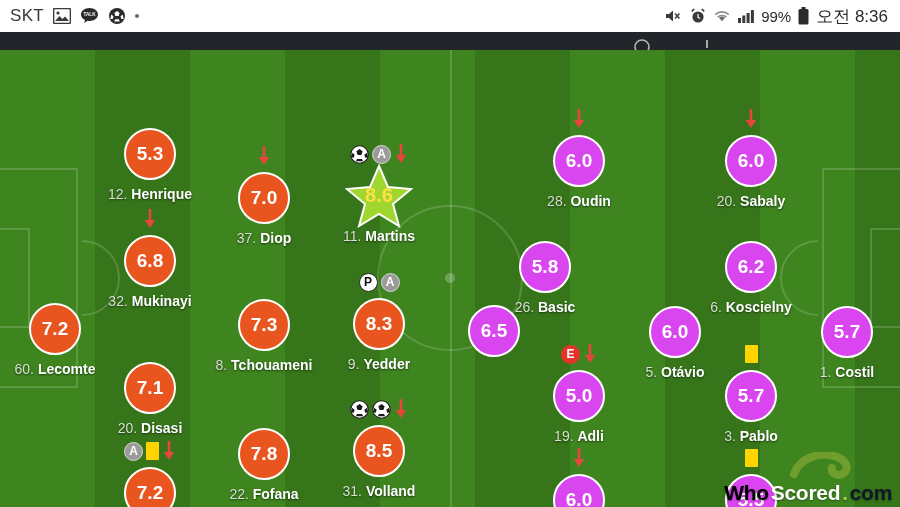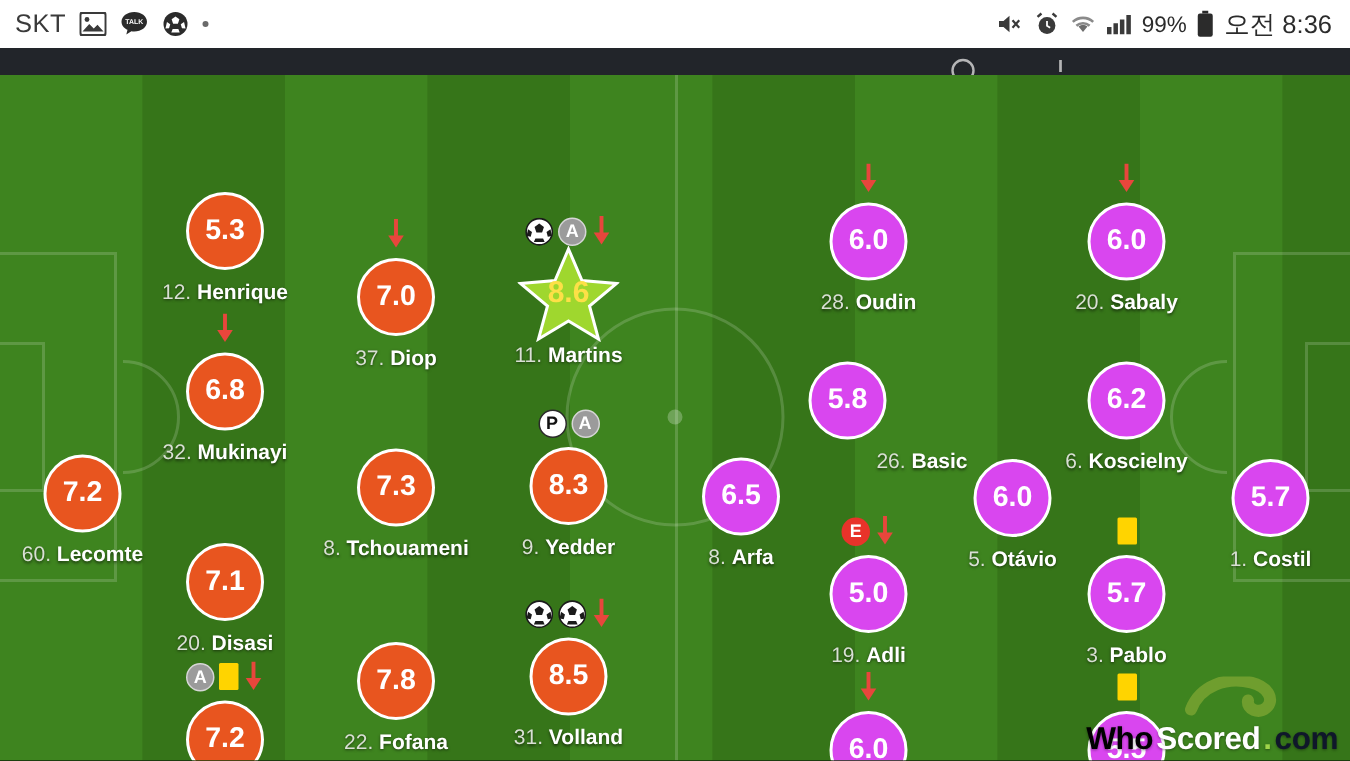--- a/index.html
+++ b/index.html
@@ -380,37 +380,36 @@
           </div>
           <div class="pname"><span class="pnum">31.</span> <span class="plast">Volland</span></div>
         </div>
         <div class="player" style="left: 494px; top: 228px;">
           <div class="badges"></div>
           <div class="rating-wrap">
             <div class="rating away">
               <span>6.5</span>
             </div>
           </div>
-          <div class="pname"><span class="pnum">8.</span> <span class="plast">Arfa</span></div>
         </div>
         <div class="player" style="left: 579px; top: 58px;">
           <div class="badges">
             <svg class="b-sub" viewBox="0 0 14 20">
               <path d="M7 0v12" stroke="#e8463c" stroke-width="2.6" fill="none"></path>
               <path d="M7 19L1.8 11h10.4z" fill="#e8463c"></path>
             </svg>
           </div>
           <div class="rating-wrap">
             <div class="rating away">
               <span>6.0</span>
             </div>
           </div>
           <div class="pname"><span class="pnum">28.</span> <span class="plast">Oudin</span></div>
         </div>
-        <div class="player" style="left: 565px; top: 164px; text-align: right;">
+        <div class="player" style="left: 545px; top: 164px;">
           <div class="badges"></div>
           <div class="rating-wrap">
             <div class="rating away">
               <span>5.8</span>
             </div>
           </div>
           <div class="pname"><span class="pnum">26.</span> <span class="plast">Basic</span></div>
         </div>
         <div class="player" style="left: 579px; top: 293px;">
           <div class="badges">

